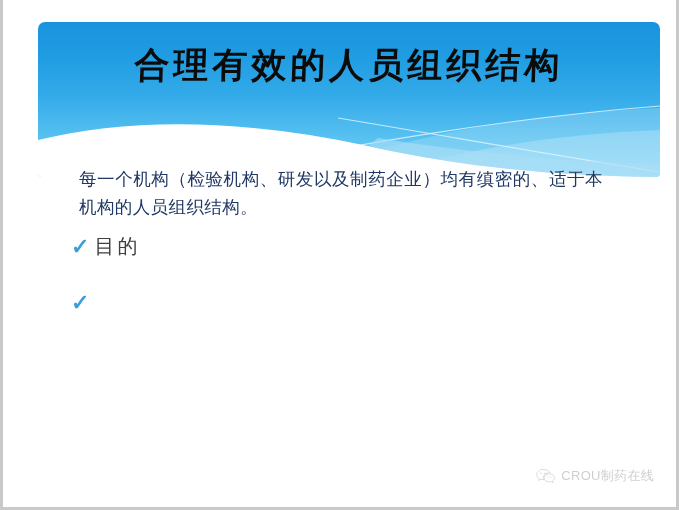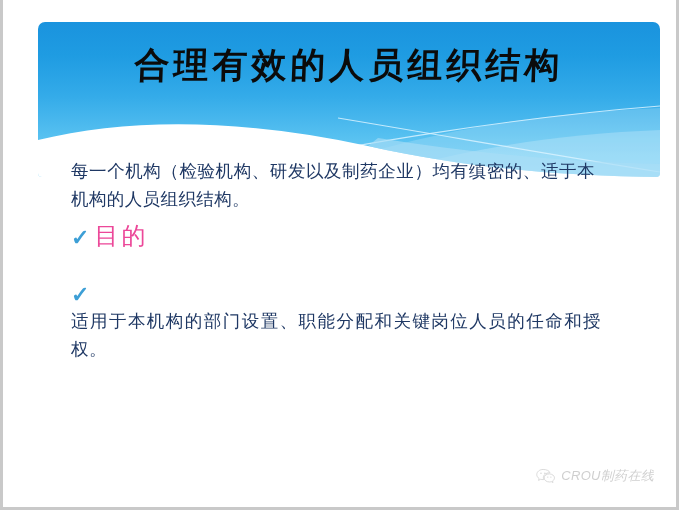--- a/index.html
+++ b/index.html
@@ -79,21 +79,21 @@
     z-index: 5;
   }
 
   .para {
     color: #1f3864;
     font-family: "DejaVu Serif", "Liberation Serif", serif;
     font-size: 17.5px;
     line-height: 28px;
     letter-spacing: 0.4px;
     text-align: justify;
-    margin: 0;
+    margin: 8px;
   }
 
   .lead {
     width: 524px;
     margin-bottom: 8px;
   }
 
   .section {
     margin-top: 2px;
   }
@@ -110,40 +110,39 @@
   }
   .check {
     color: #3d9fd6;
     font-size: 22px;
     font-weight: bold;
     line-height: 1;
     position: relative;
     top: 1px;
   }
   .sec-title {
-    color: #ec4899;
-    font-family: Liberation Mono, monospace;
-    font-size: 24px;
+    color: #404040;
+    font-family: Liberation Sans, sans-serif;
+    font-size: 20px;
     letter-spacing: 3px;
   }
   .sec-body {
     width: 530px;
   }
 
   
   #watermark {
     position: absolute;
     right: 22px;
     bottom: 22px;
     display: flex;
     align-items: flex-end;
     gap: 6px;
     opacity: 0.42;
     z-index: 6;
-    font-style: italic;
   }
   #watermark .wm-text {
     font-family: "Liberation Sans", "DejaVu Sans", sans-serif;
     font-size: 13px;
     color: #8d8d8d;
     letter-spacing: 0.3px;
     white-space: nowrap;
   }
   #watermark .wm-icon {
     width: 19px;
@@ -183,21 +182,20 @@
       <div class="sec-head">
         <span class="check">✓</span>
         <span class="sec-title">目的</span>
       </div>
     </div>
 
     <div class="section gap">
       <div class="sec-head">
         <span class="check">✓</span>
       </div>
-      <p class="para sec-body">适用于本机构的部门设置、职能分配和关键岗位人员的任命和授权。</p>
     </div>
 
   </div>
 
   <div id="watermark">
     <svg class="wm-icon" viewBox="0 0 24 21">
       <path d="M9 1.6C4.6 1.6 1 4.5 1 8.1c0 2 1.1 3.8 2.9 5L3.2 15.4l2.7-1.4c1 .3 2 .4 3.1.4.3 0 .6 0 .9 0C9.5 13.6 9.3 12.8 9.3 12c0-3.4 3.4-6.2 7.6-6.2.3 0 .5 0 .8 0C16.9 3.3 13.3 1.6 9 1.6z" fill="none" stroke="#9a9a9a" stroke-width="1.1"></path>
       <circle cx="6.3" cy="6.4" r="0.95" fill="#9a9a9a"></circle>
       <circle cx="11.2" cy="6.4" r="0.95" fill="#9a9a9a"></circle>
       <path d="M16.8 7.2c-3.6 0-6.5 2.3-6.5 5.1 0 2.8 2.9 5.1 6.5 5.1.9 0 1.7-.1 2.5-.4l2.2 1.1-.6-1.9c1.5-.9 2.4-2.4 2.4-4C23.3 9.5 20.4 7.2 16.8 7.2z" fill="none" stroke="#9a9a9a" stroke-width="1.1"></path>

